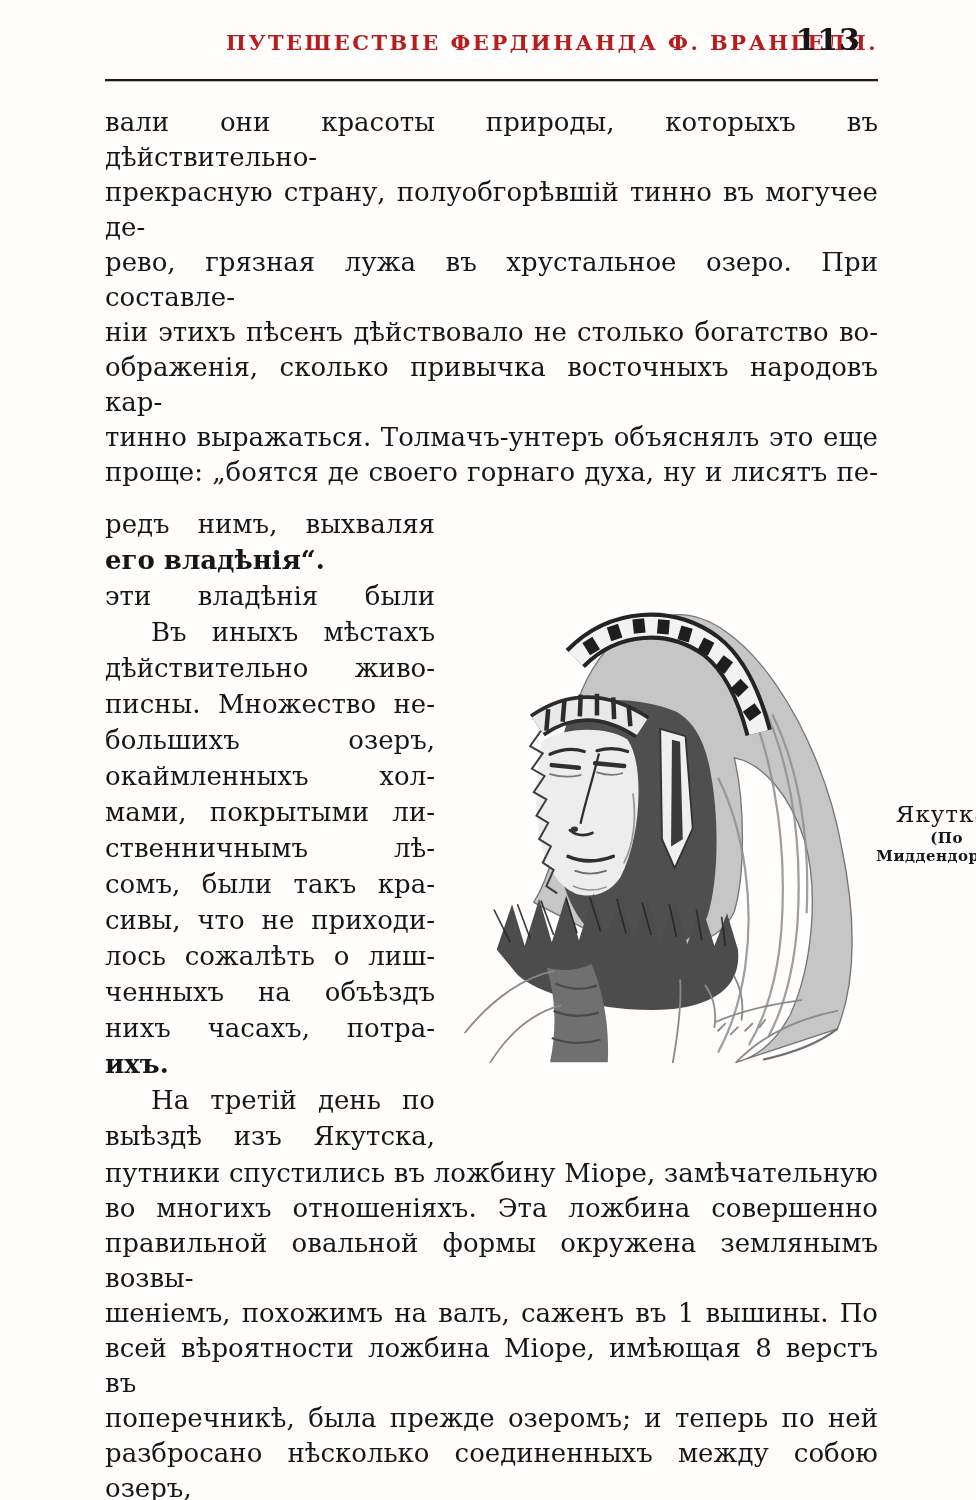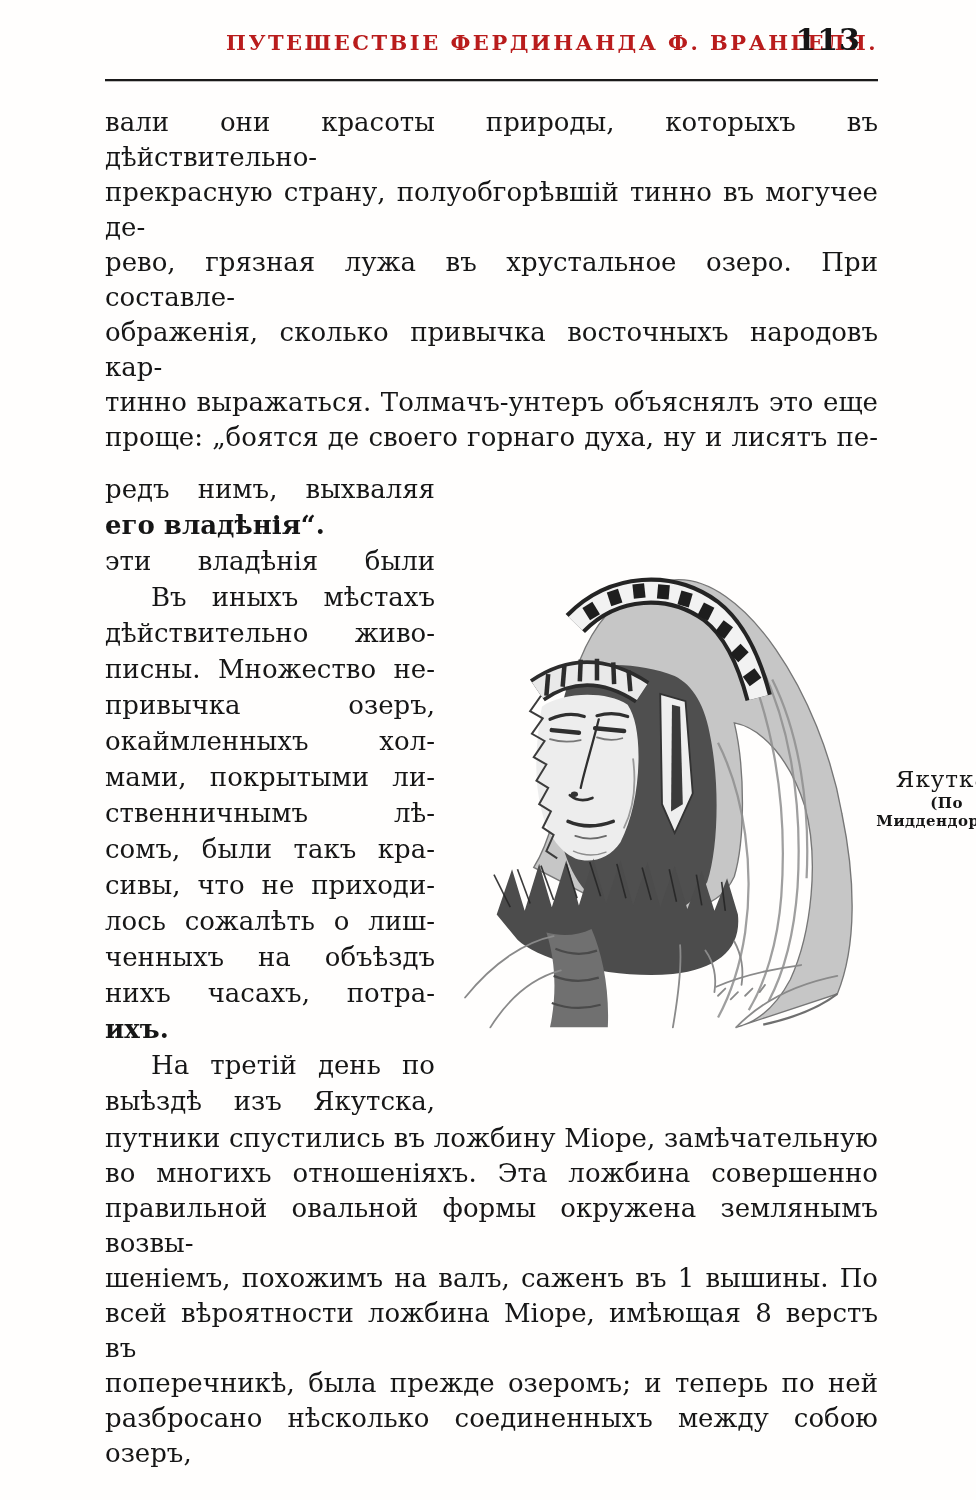--- a/index.html
+++ b/index.html
@@ -57,34 +57,35 @@
     <div class="header">
       <div class="header-title">ПУТЕШЕСТВІЕ ФЕРДИНАНДА Ф. ВРАНГЕЛЯ.</div>
       <div class="page-number">113</div>
     </div>
     <div class="header-rule"></div>
 
     <div class="textblock">
         <div class="jline">вали они красоты природы, которыхъ въ дѣйствительно-</div>
         <div class="jline">прекрасную страну, полуобгорѣвшій тинно въ могучее де-</div>
         <div class="jline">рево, грязная лужа въ хрустальное озеро. При составле-</div>
+        <div class="jline">ніи этихъ пѣсенъ дѣйствовало не столько богатство во-</div>
         <div class="jline">ображенія, сколько привычка восточныхъ народовъ кар-</div>
         <div class="jline">тинно выражаться. Толмачъ-унтеръ объяснялъ это еще</div>
         <div class="jline">проще: „боятся де своего горнаго духа, ну и лисятъ пе-</div>
       </div>
 
     <div class="two-col">
       <div class="left-col">
           <div class="jline">редъ нимъ, выхваляя</div>
           <div class="jline pend">его владѣнія“.</div>
           <div class="jline">эти владѣнія были</div>
           <div class="jline indent">Въ иныхъ мѣстахъ</div>
           <div class="jline">дѣйствительно живо-</div>
           <div class="jline">писны. Множество не-</div>
-          <div class="jline">привычка озеръ,</div>
+          <div class="jline">большихъ озеръ,</div>
           <div class="jline">окаймленныхъ хол-</div>
           <div class="jline">мами, покрытыми ли-</div>
           <div class="jline">ственничнымъ лѣ-</div>
           <div class="jline">сомъ, были такъ кра-</div>
           <div class="jline">сивы, что не приходи-</div>
           <div class="jline">лось сожалѣть о лиш-</div>
           <div class="jline">ченныхъ на объѣздъ</div>
           <div class="jline">нихъ часахъ, потра-</div>
           <div class="jline pend">ихъ.</div>
           <div class="jline indent">На третій день по</div>

